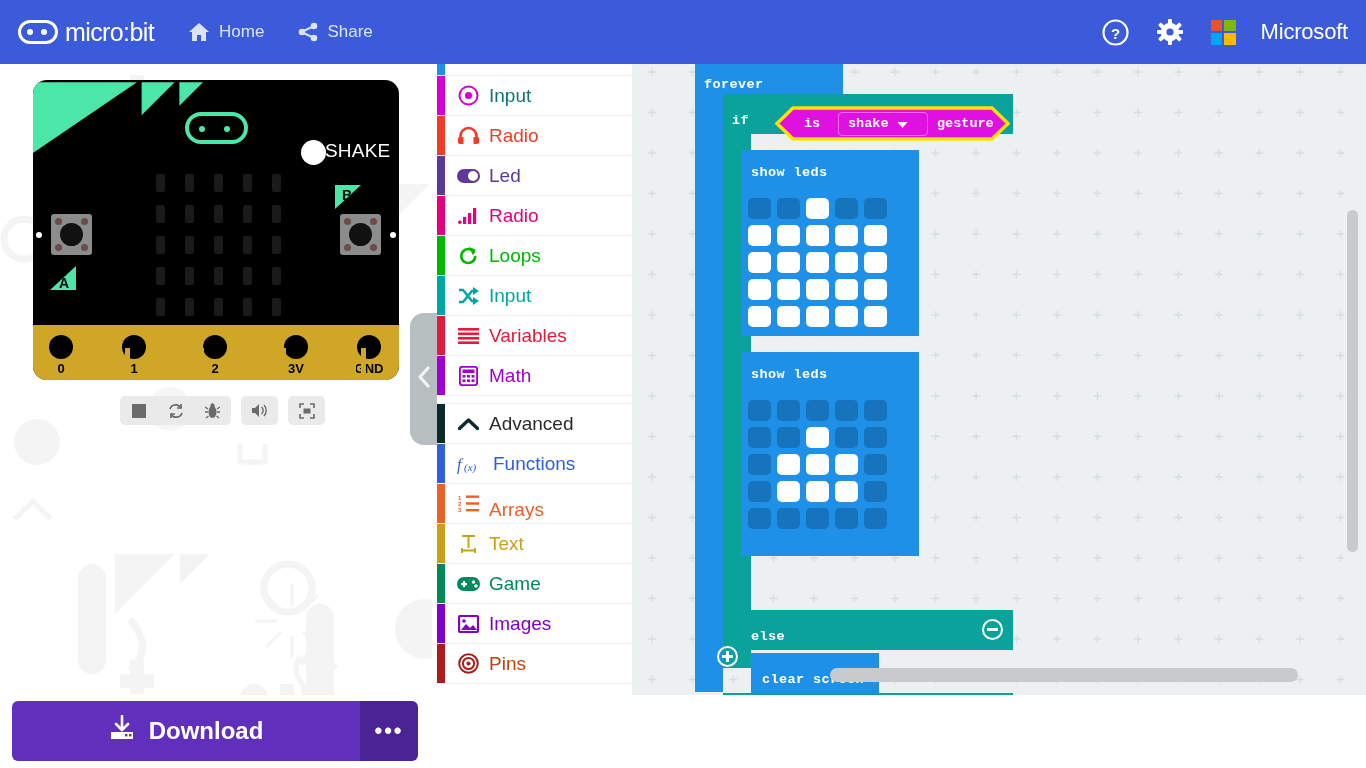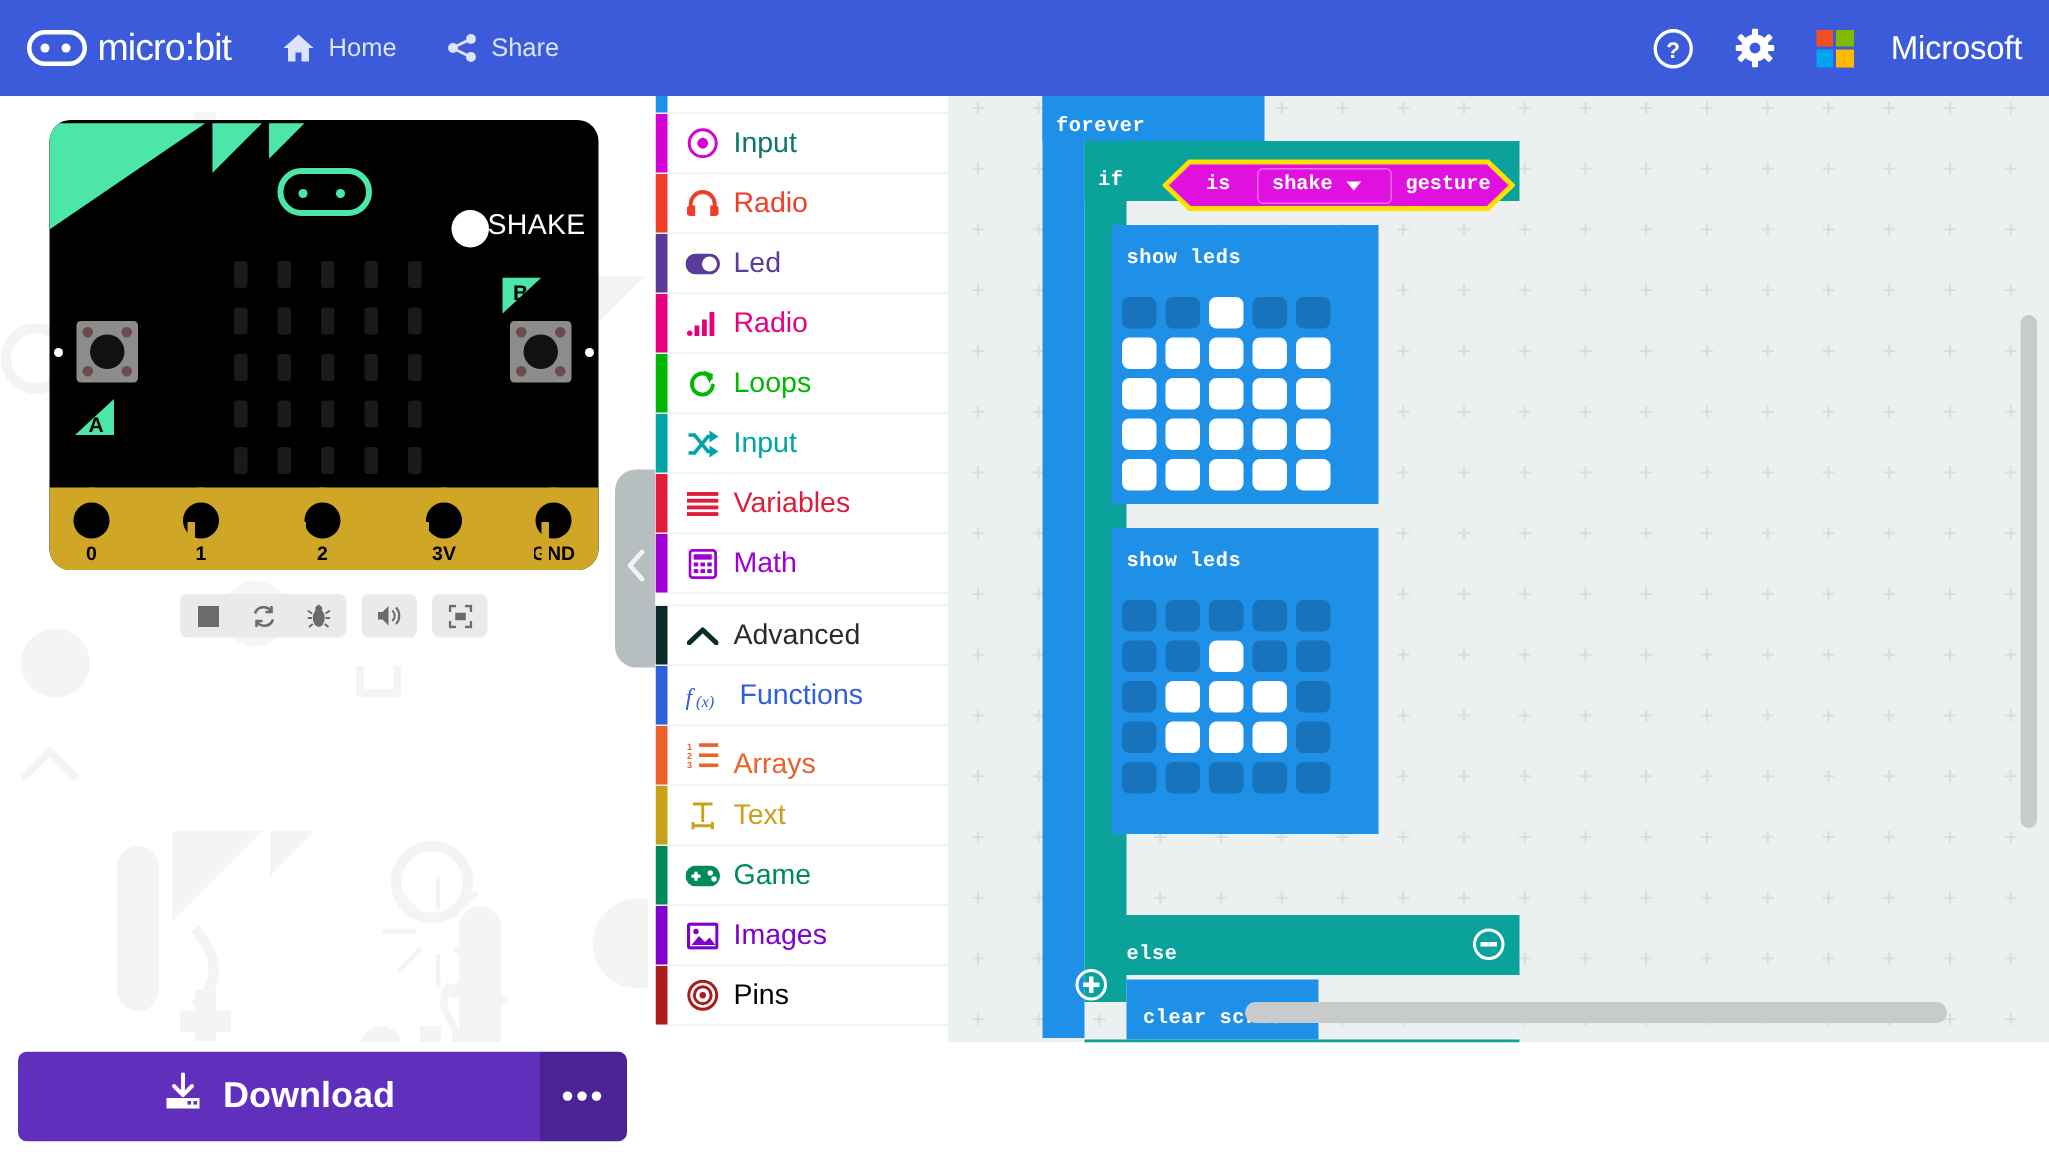--- a/index.html
+++ b/index.html
@@ -757,21 +757,21 @@
       </div>
       <div class="tb-row">
         <div class="tb-color" style="background: rgb(173, 28, 28);"></div>
         <div class="tb-ico">
           <svg width="21" height="21" viewBox="0 0 21 21">
             <circle cx="10.5" cy="10.5" r="9.3" fill="none" stroke="#ad1c1c" stroke-width="2"></circle>
             <circle cx="10.5" cy="10.5" r="5.6" fill="none" stroke="#ad1c1c" stroke-width="2"></circle>
             <circle cx="10.5" cy="10.5" r="2.1" fill="#ad1c1c"></circle>
           </svg>
         </div>
-        <div class="tb-label" style="color: #000000; text-align: center;">Pins</div>
+        <div class="tb-label" style="color: #c2410c; text-align: center;">Pins</div>
       </div>
     </div>
 
   <div class="workspace">
     <svg class="ws-grid" width="734" height="643">
       <defs>
         <pattern id="cross" width="40.5" height="40.5" patternUnits="userSpaceOnUse">
           <path d="M20 16 v8 M16 20 h8" stroke="#d6dcdd" stroke-width="1.3"></path>
         </pattern>
       </defs>

